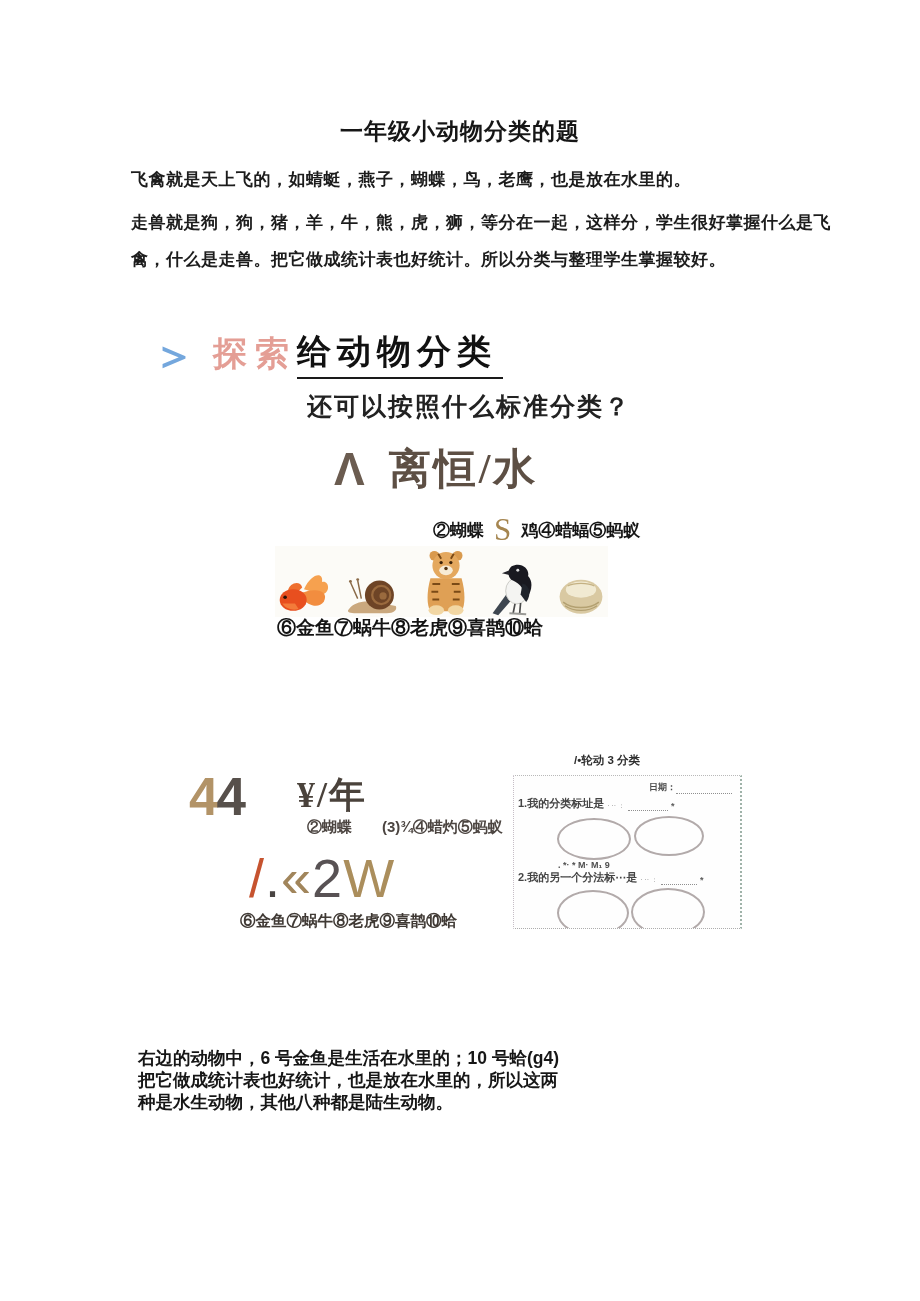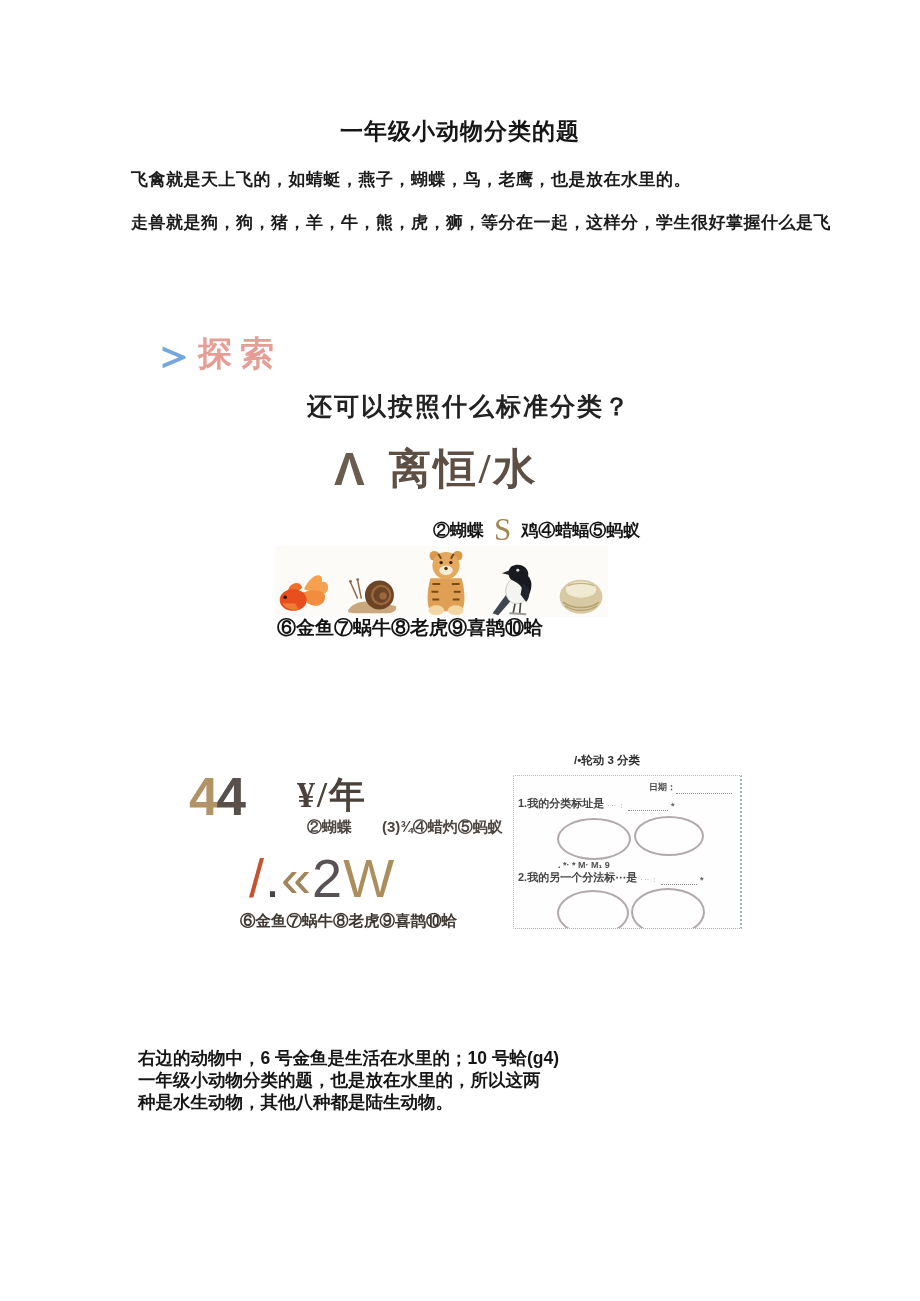--- a/index.html
+++ b/index.html
@@ -20,21 +20,21 @@
   }
   .body-text{font-size:17px;font-weight:600;color:#1c1c1c;letter-spacing:0.5px;}
   .p1{left:131px;top:168px;}
   .p2a{left:131px;top:211px;}
   .p2b{left:131px;top:248px;}
 
   .explore{left:152px;top:332px;display:flex;align-items:flex-start;}
   .explore-arrow{font-size:44px;line-height:46px;font-weight:bold;color:var(--arrow-blue);}
   .explore-tag{
     font-family:"Liberation Serif",serif;font-size:34px;line-height:44px;
-    color:var(--tag-pink);letter-spacing:8px;margin-left:2px;font-weight:600;
+    color:var(--tag-pink);letter-spacing:8px;margin-left:17px;font-weight:600;
   }
   .explore-heading{
     font-family:"Liberation Serif",serif;font-size:34px;line-height:40px;
     color:#111;letter-spacing:6px;font-weight:600;
     border-bottom:2px solid #1a1a1a;padding:0 6px 5px 0;
   }
   .question{
     left:307px;top:390px;font-family:"Liberation Serif",serif;
     font-size:25px;color:#222;letter-spacing:2px;font-weight:600;
   }
@@ -99,24 +99,26 @@
 </style>
 </head>
 <body>
 
 <div class="page">
 
   <div class="abs doc-title">一年级小动物分类的题</div>
 
   <div class="abs body-text p1">飞禽就是天上飞的，如蜻蜓，燕子，蝴蝶，鸟，老鹰，也是放在水里的。</div>
   <div class="abs body-text p2a">走兽就是狗，狗，猪，羊，牛，熊，虎，狮，等分在一起，这样分，学生很好掌握什么是飞</div>
+  <div class="abs body-text p2b">禽，什么是走兽。把它做成统计表也好统计。所以分类与整理学生掌握较好。</div>
 
   <div class="abs explore">
     <span class="explore-arrow">＞</span>
     <span class="explore-tag">探索</span>
+    <span class="explore-heading">给动物分类</span>
   </div>
   <div class="abs question">还可以按照什么标准分类？</div>
 
   <div class="abs lw-heading">
     <span class="lw-caret">Λ</span>
     <span class="lw-text">离恒/水</span>
   </div>
 
   <div class="abs top-labels">
     <span class="lbl-sm">②蝴蝶</span>
@@ -214,17 +216,17 @@
   </div>
   <div class="abs unit">¥/年</div>
   <div class="abs mid-labels">②蝴蝶　　(3)¾④蜡灼⑤蚂蚁</div>
   <div class="abs glyph-art">
     <span class="g-slash">/</span><span class="g-dot">.</span><span class="g-guillemet">«</span><span class="g-two">2</span><span class="g-w">W</span>
   </div>
   <div class="abs caption2">⑥金鱼⑦蜗牛⑧老虎⑨喜鹊⑩蛤</div>
 
   <div class="abs conclusion">
     <div>右边的动物中，6 号金鱼是生活在水里的；10 号蛤(g4)</div>
-    <div>一年级小动物分类的题，也是放在水里的，所以这两</div>
+    <div>把它做成统计表也好统计，也是放在水里的，所以这两</div>
     <div>种是水生动物，其他八种都是陆生动物。</div>
   </div>
 
 </div>
 
 </body></html>

